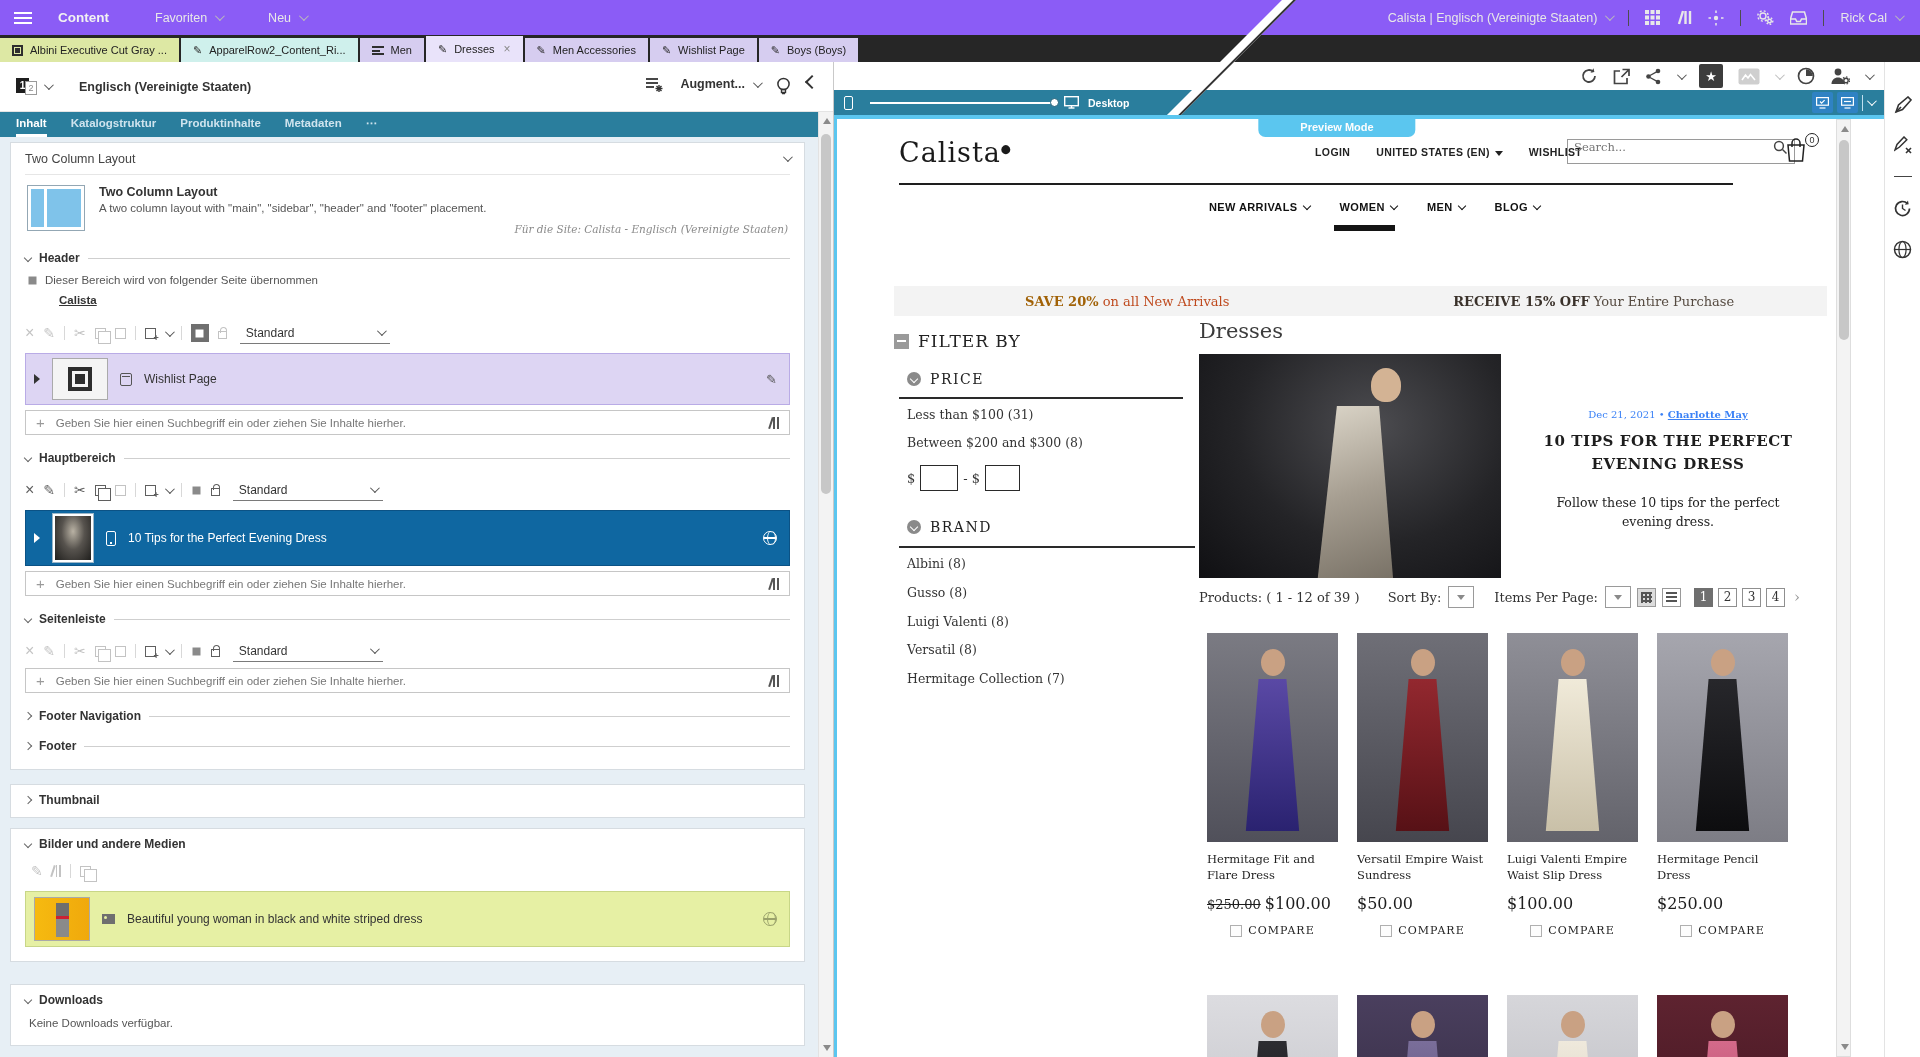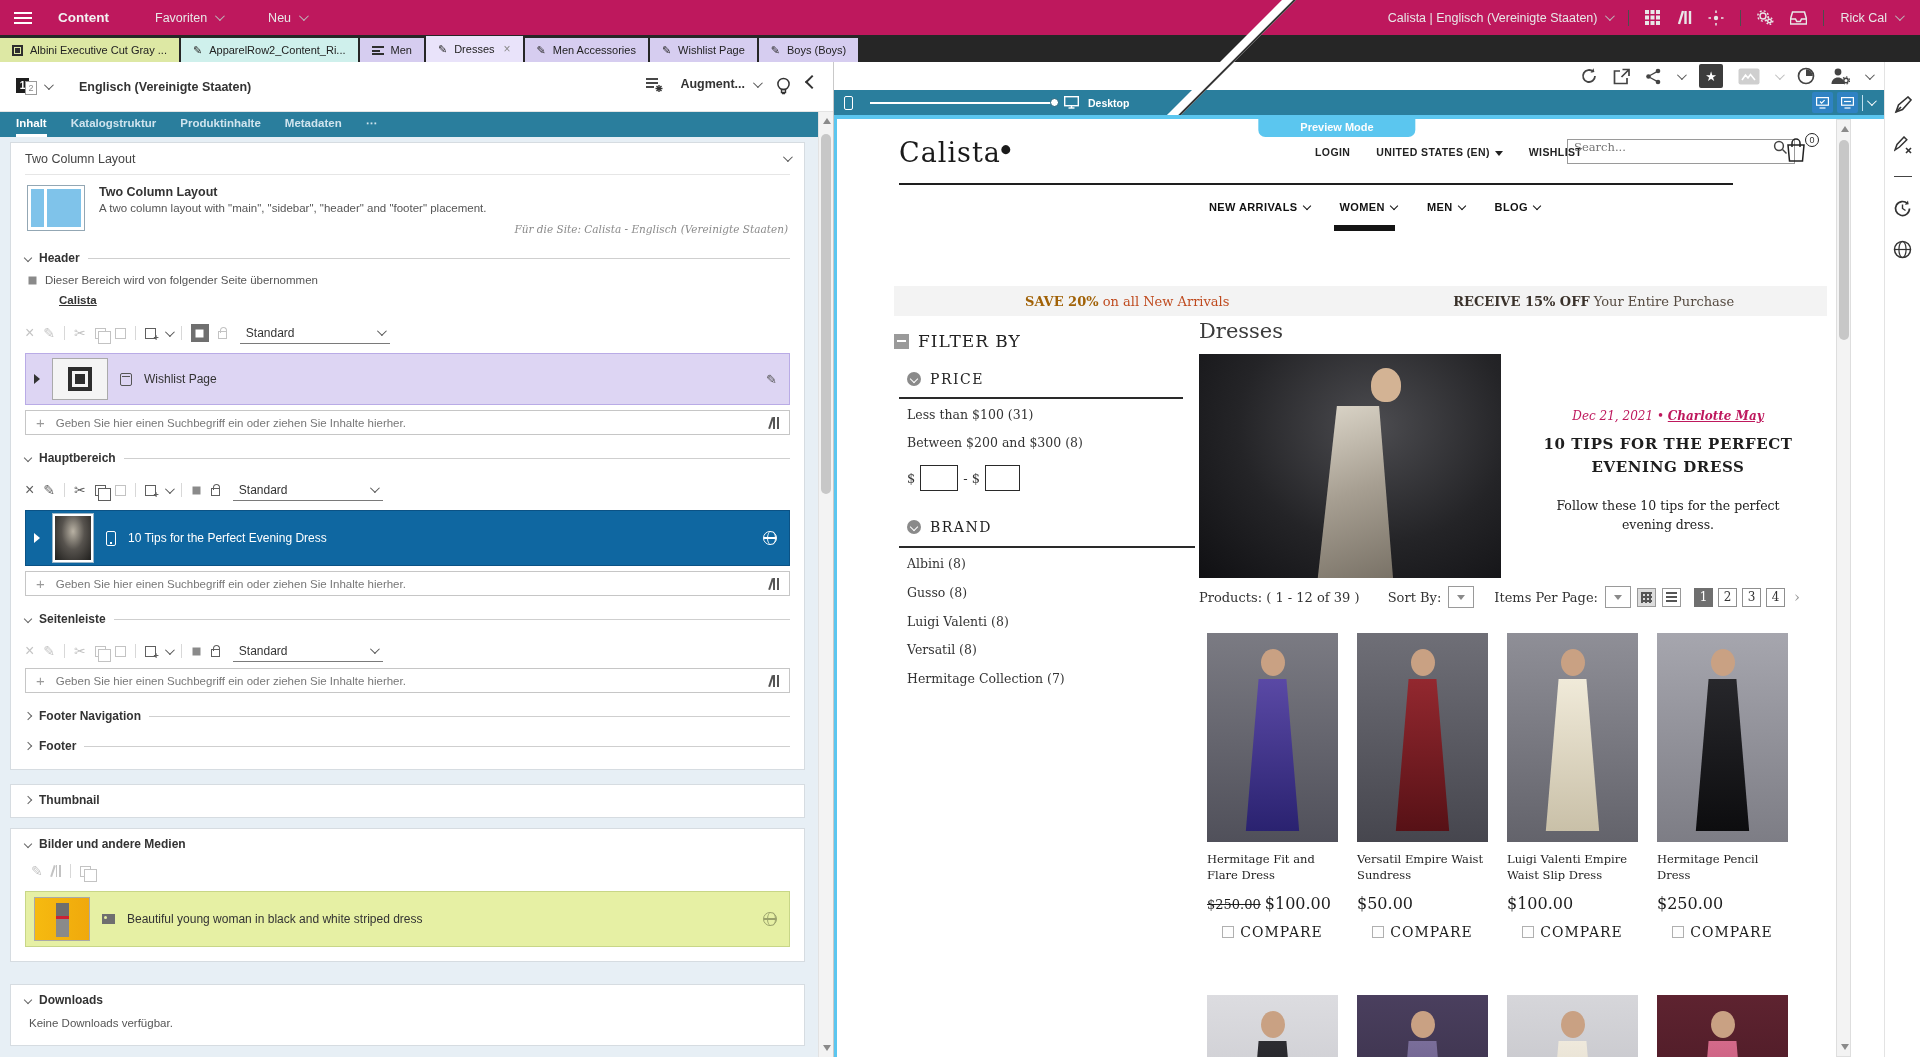--- a/index.html
+++ b/index.html
@@ -1,21 +1,21 @@
 <!DOCTYPE html>
 <html><head>
 <meta charset="utf-8">
 <style>
   * { margin:0; padding:0; box-sizing:border-box; }
   html,body { width:1920px; height:1057px; overflow:hidden; }
   body { font-family:"Liberation Sans", sans-serif; background:#fff; color:#333; }
   .stage { position:relative; width:1920px; height:1057px; display:flex; flex-direction:column; }
 
   
-  .topbar { height:35px; background:#be185d; color:#f2f2f2; display:flex; align-items:center; flex:0 0 auto; }
+  .topbar { height:35px; background:#8b5cf6; color:#f2f2f2; display:flex; align-items:center; flex:0 0 auto; }
   .hamburger { width:18px; margin-left:14px; cursor:pointer; }
   .hamburger i { display:block; height:2px; background:#fff; margin:3px 0; }
   .tb-title { font-weight:bold; font-size:13.5px; margin-left:26px; }
   .tb-menu { margin-left:46px; font-size:12.5px; color:#e8e8e8; display:flex; align-items:center; gap:8px; }
   .chev { width:7px; height:7px; border-right:1.5px solid #bbb; border-bottom:1.5px solid #bbb; transform:rotate(45deg) translateY(-2px); display:inline-block; }
   .chev.dark { border-color:#555; }
   .tb-right { margin-left:auto; display:flex; align-items:center; gap:16px; padding-right:18px; font-size:12.5px; }
   .tb-sep { width:1px; height:16px; background:#4d4d4d; }
   .tb-ic { display:flex; align-items:center; }
   .tb-ic svg { display:block; }
@@ -183,21 +183,21 @@
   .f-range { position:absolute; left:70px; top:346px; display:flex; align-items:center; gap:5px; font-size:13px; }
   .f-range input { width:38px; height:26px; border:1.6px solid #2a2a2a; font-family:inherit; font-size:12px; padding:0 4px; }
   .f-range input.small { width:35px; }
 
   .sf-h1 { position:absolute; left:362px; top:200px; font-size:21px; color:#3c3c3c; }
   .sf-hero { position:absolute; left:362px; top:235px; width:302px; height:224px; background:radial-gradient(ellipse at 58% 32%, #4c4c50 0%, #242427 55%, #101013 100%); overflow:hidden; }
   .sf-hero::before { content:""; position:absolute; left:57%; top:14px; width:30px; height:34px; border-radius:50% 50% 45% 45%; background:#d3b394; }
   .sf-hero::after { content:""; position:absolute; left:50%; top:52px; width:96px; height:190px; margin-left:-40px; clip-path:polygon(28% 0, 72% 0, 88% 100%, 6% 100%); background:linear-gradient(160deg,#ddd7ca 0%, #a79f92 45%, #6f685d 100%); }
 
   .sf-blog { position:absolute; left:700px; top:290px; width:262px; text-align:center; }
-  .blog-date { font-size:12px; color:#be185d;font-style:italic; }
+  .blog-date { font-size:10px; color:#3b82f6; }
   .blog-date .author { font-weight:bold; text-decoration:underline; }
   .blog-title { margin-top:10px; font-size:15px; font-weight:bold; letter-spacing:0.6px; line-height:1.55; color:#1e1e1e; }
   .blog-body { margin-top:16px; font-size:12.5px; line-height:1.55; color:#222; }
 
   .sf-pbar { position:absolute; left:362px; top:466px; width:601px; height:24px; display:flex; align-items:center; font-size:13px; color:#333; }
   .pb-box { width:26px; height:22px; border:1px solid #9a9a9a; display:flex; align-items:center; justify-content:center; margin-left:7px; background:#fff; }
   .pb-box .tri-dn { margin-left:0; border-top-color:#8a8a8a; }
   .vbtn { width:19px; height:19px; border:1px solid #9a9a9a; margin-left:6px; display:flex; align-items:center; justify-content:center; background:#fff; }
   .vbtn.sel { background:#dcdcdc; }
   .grid9 { width:11px; height:11px; background-image:linear-gradient(#555 2px, transparent 2px), linear-gradient(90deg,#555 2px, transparent 2px); background-size:4px 4px; background-position:0 0; }
@@ -215,21 +215,21 @@
   .p2 { background:linear-gradient(#6f6f77,#46464e); } .p2::after { background:linear-gradient(#93282f,#571116); }
   .p3 { background:linear-gradient(#8f8f97,#62626a); background:linear-gradient(#8f8f97,#63636b);} .p3::after { background:linear-gradient(#f0ead9,#c9c0a8); }
   .p4 { background:linear-gradient(#a6a6ae,#7d7d85); } .p4::after { background:linear-gradient(#27272b,#0d0d0f); }
   .r1 { background:linear-gradient(#dcdce0,#bcbcc2); } .r1::after { background:linear-gradient(#2c2c31,#101013); }
   .r2 { background:linear-gradient(#4a3f5e,#2c2438); } .r2::after { background:linear-gradient(#7a6e9a,#4a3f66); }
   .r3 { background:linear-gradient(#d6d6da,#b4b4ba); } .r3::after { background:linear-gradient(#efe9dc,#c9c2b0); }
   .r4 { background:linear-gradient(#5e2330,#3a121c); } .r4::after { background:linear-gradient(#d46a8a,#a23a5c); }
   .pname { margin-top:9px; font-size:11.5px; line-height:1.4; color:#1e1e1e; min-height:32px; }
   .pprice { margin-top:11px; font-size:16px; color:#1e1e1e; }
   .pprice .old { font-size:13px; text-decoration:line-through; margin-right:4px; }
-  .pcompare { margin-top:11px; display:flex; align-items:center; justify-content:center; gap:6px; font-size:14px; letter-spacing:1px; color:#1e1e1e; }
+  .pcompare { margin-top:11px; display:flex; align-items:center; justify-content:center; gap:6px; font-size:11px; letter-spacing:1px; color:#1e1e1e; }
   .cbox { width:12px; height:12px; border:1px solid #b0b0b0; background:#fdfdfd; display:inline-block; }
 
   svg { display:block; }
 </style>
 </head>
 <body>
 
 <div class="stage">
 
   <div class="topbar">

